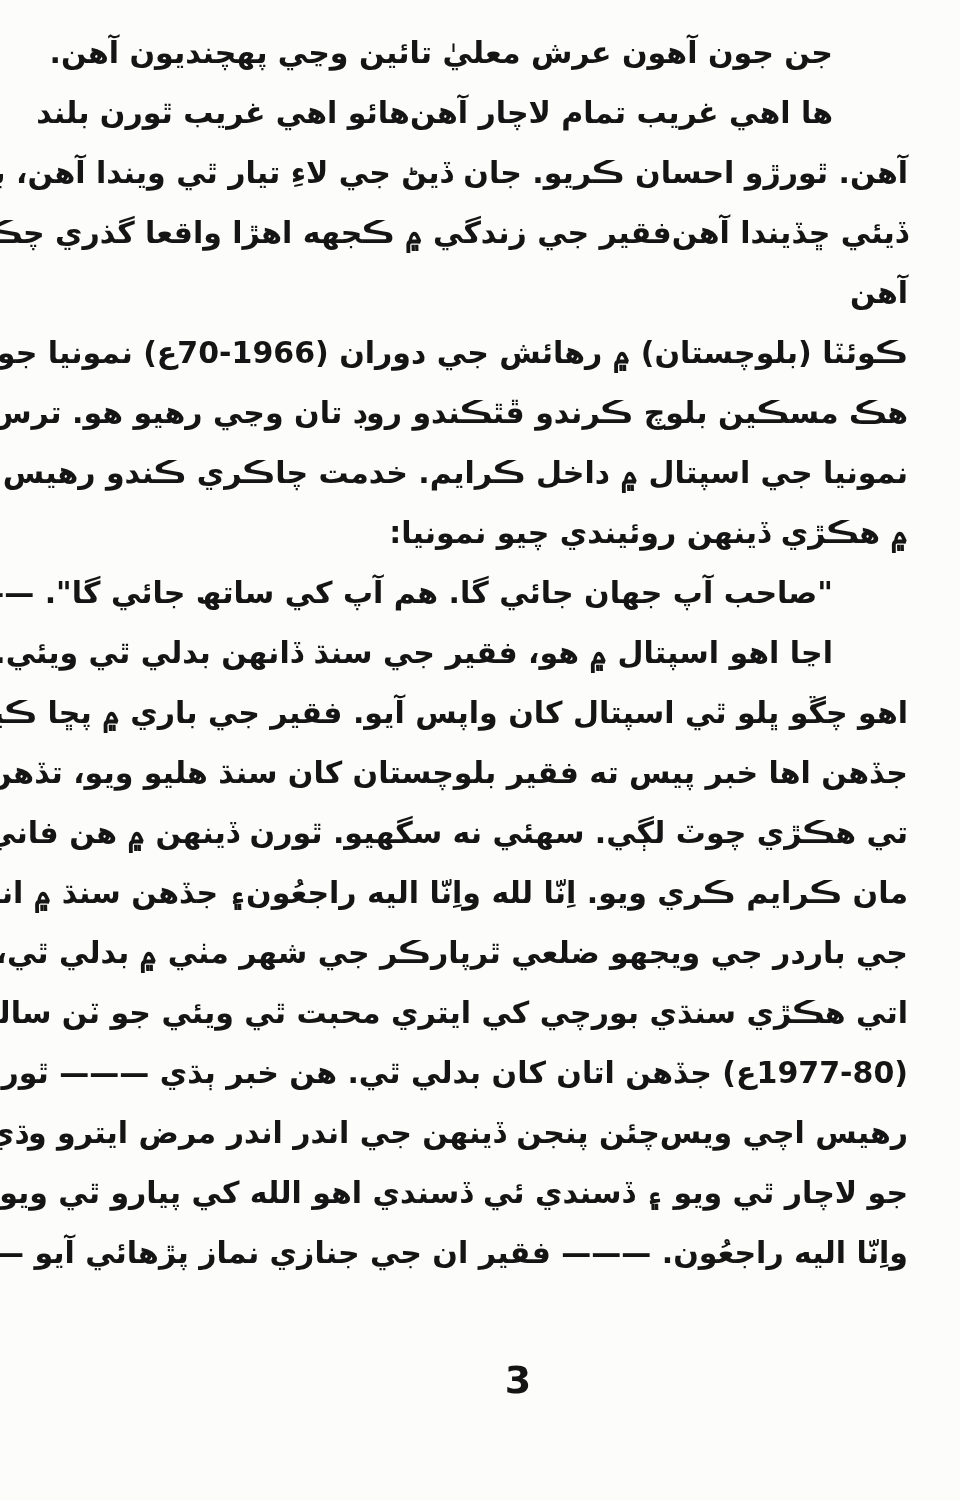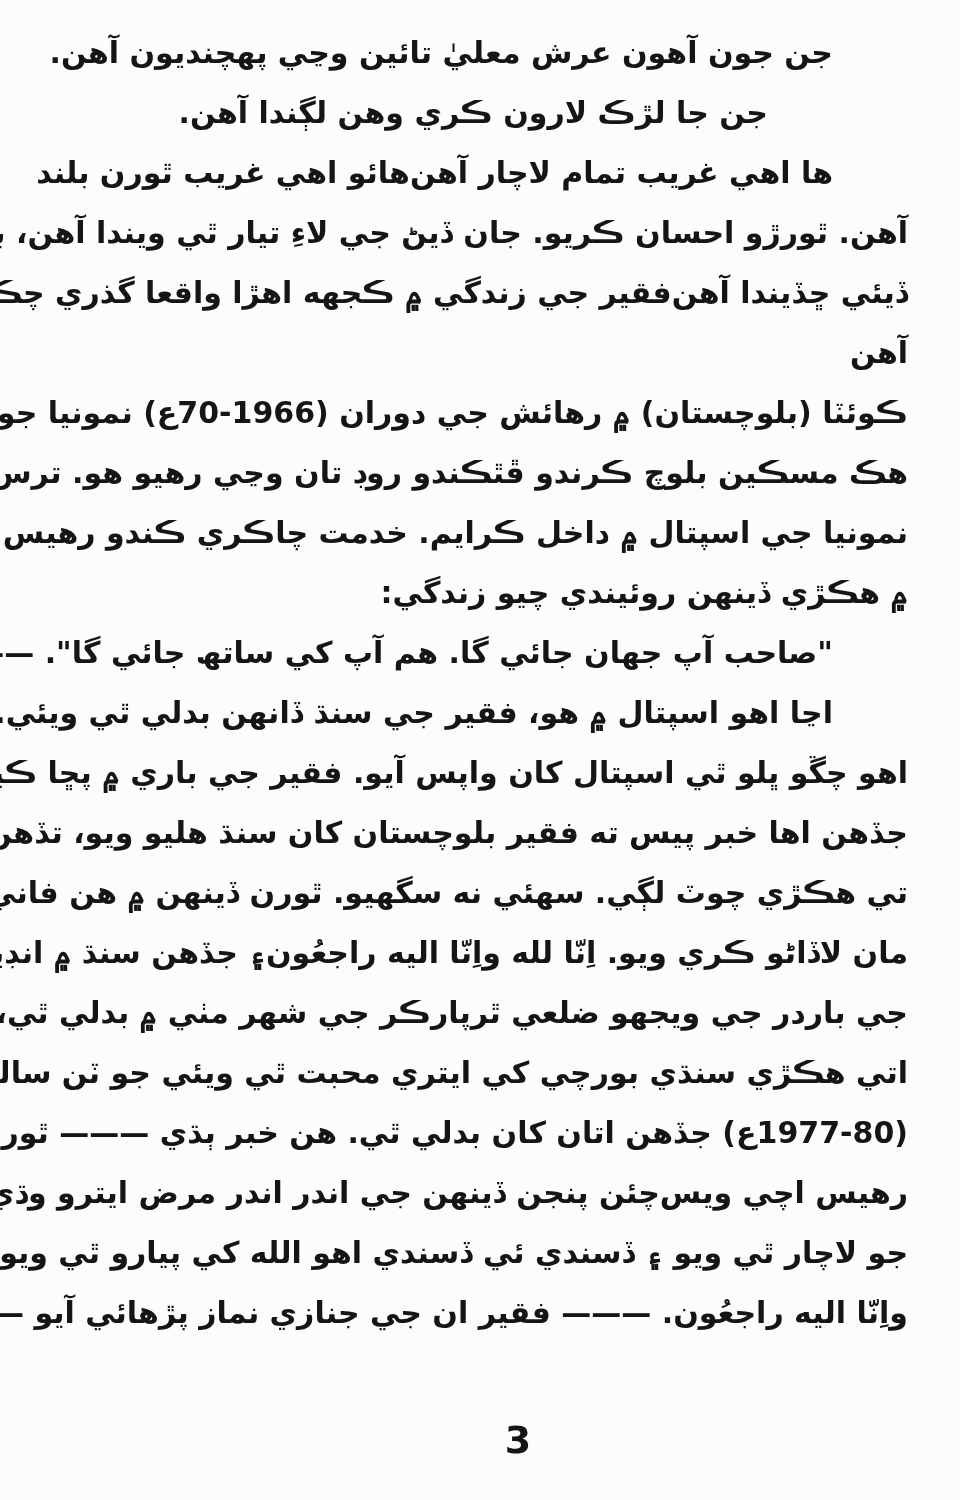--- a/index.html
+++ b/index.html
@@ -57,23 +57,20 @@
   }
 </style>
 </head>
 <body>
 
 <div class="page">
   <div class="text-block" id="text-block">
       <div class="line short" style="padding-right: 75px;">
         <span class="seg">جن جون آهون عرش معليٰ تائين وڃي پهچنديون آهن.</span>
       </div>
-      <div class="line short" style="padding-right: 140px;">
-        <span class="seg">جن جا لڙڪ لارون ڪري وهن لڳندا آهن.</span>
-      </div>
       <div class="line split" style="padding-right: 75px;">
         <span class="seg">ها اهي غريب تمام لاچار آهن</span>
         <span class="seg">هائو اهي غريب ٿورن بلند</span>
       </div>
       <div class="line full">
         <span class="seg">آهن. ٿورڙو احسان ڪريو. جان ڏيڻ جي لاءِ تيار ٿي ويندا آهن، بلڪه جان</span>
       </div>
       <div class="line split">
         <span class="seg">ڏيئي ڇڏيندا آهن</span>
         <span class="seg">فقير جي زندگي ۾ ڪجهه اهڙا واقعا گذري چڪا</span>
@@ -84,39 +81,39 @@
       <div class="line full">
         <span class="seg">ڪوئٽا (بلوچستان) ۾ رهائش جي دوران (1966-70ع) نمونيا جو ماريل</span>
       </div>
       <div class="line full">
         <span class="seg">هڪ مسڪين بلوچ ڪرندو ڦٿڪندو روڊ تان وڃي رهيو هو. ترس آيم،</span>
       </div>
       <div class="line full">
         <span class="seg">نمونيا جي اسپتال ۾ داخل ڪرايم. خدمت چاڪري ڪندو رهيس. اسپتال</span>
       </div>
       <div class="line short">
-        <span class="seg">۾ هڪڙي ڏينهن روئيندي چيو زندگي:</span>
+        <span class="seg">۾ هڪڙي ڏينهن روئيندي چيو نمونيا:</span>
       </div>
       <div class="line short" style="padding-right: 75px;">
         <span class="seg">"صاحب آپ جهان جائي گا. هم آپ کي ساتھ جائي گا". ———</span>
       </div>
       <div class="line full" style="padding-right: 75px;">
         <span class="seg">اڃا اهو اسپتال ۾ هو، فقير جي سنڌ ڏانهن بدلي ٿي ويئي. جڏهن</span>
       </div>
       <div class="line full">
         <span class="seg">اهو چڱو ڀلو ٿي اسپتال کان واپس آيو. فقير جي باري ۾ پڇا ڪيائين ۽</span>
       </div>
       <div class="line full">
         <span class="seg">جڏهن اها خبر پيس ته فقير بلوچستان کان سنڌ هليو ويو، تڏهن هن جي دل</span>
       </div>
       <div class="line full">
         <span class="seg">تي هڪڙي چوٽ لڳي. سهئي نه سگهيو. ٿورن ڏينهن ۾ هن فاني جهان</span>
       </div>
       <div class="line split">
-        <span class="seg">مان لاڏاڻو ڪري ويو. اِنّا لله واِنّا اليه راجعُون</span>
+        <span class="seg">مان ڪرايم ڪري ويو. اِنّا لله واِنّا اليه راجعُون</span>
         <span class="seg">۽ جڏهن سنڌ ۾ انڊيا</span>
       </div>
       <div class="line full">
         <span class="seg">جي باردر جي ويجهو ضلعي ٿرپارڪر جي شهر مٺي ۾ بدلي ٿي، تڏهن</span>
       </div>
       <div class="line full">
         <span class="seg">اتي هڪڙي سنڌي بورچي کي ايتري محبت ٿي ويئي جو ٽن سالن کان پوءِ</span>
       </div>
       <div class="line full">
         <span class="seg">(1977-80ع) جڏهن اتان کان بدلي ٿي. هن خبر ٻڌي ——— ٿوري دير</span>

